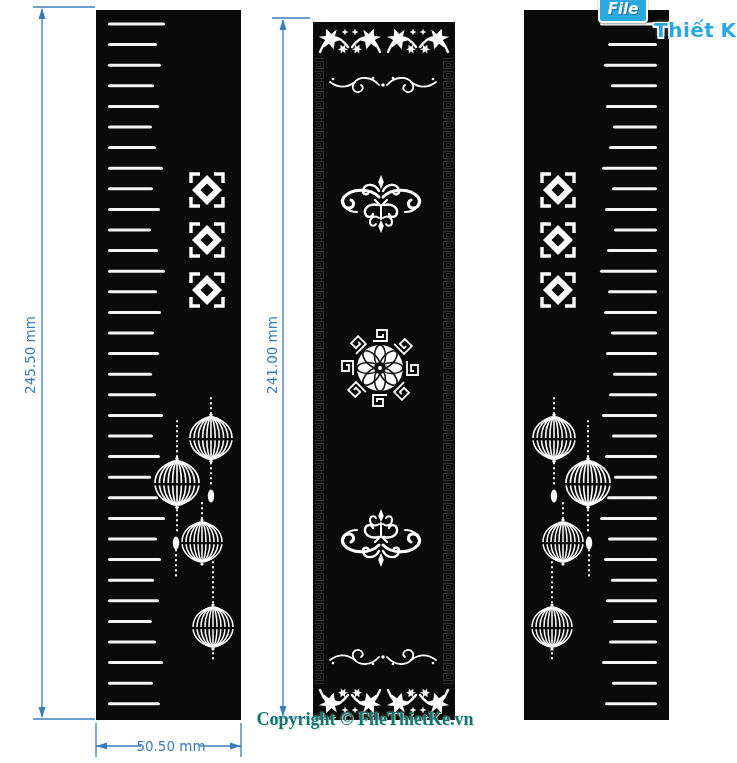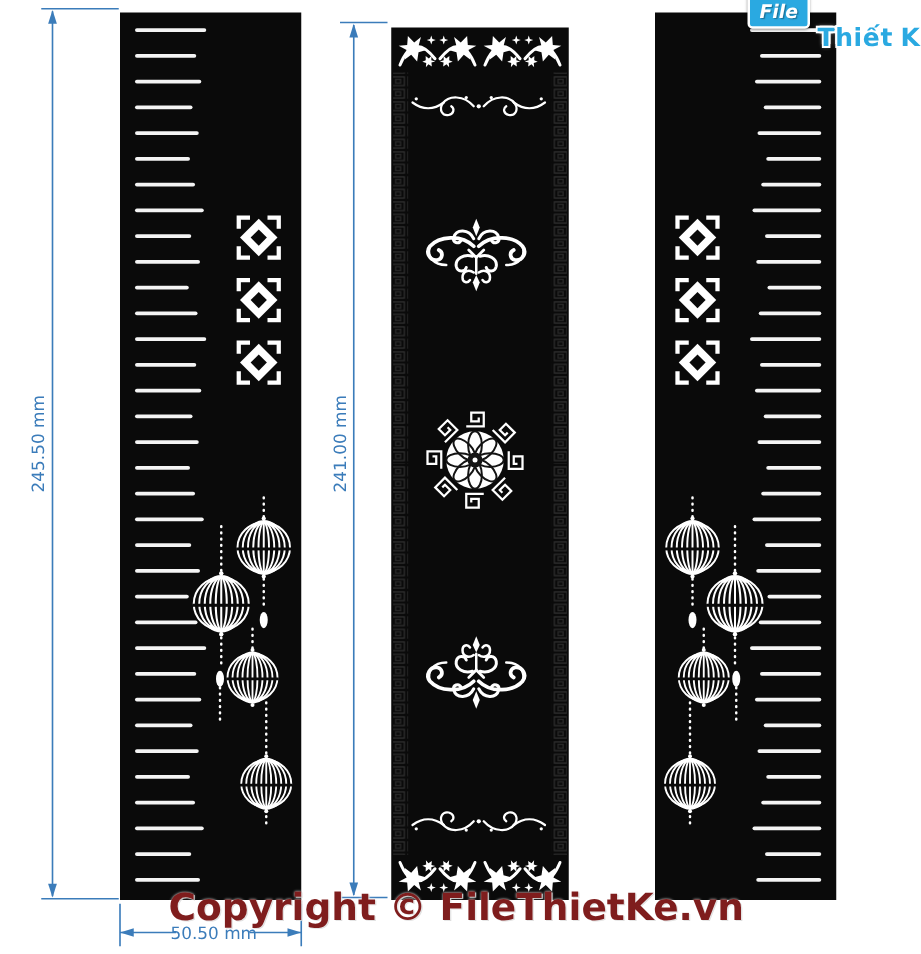--- a/index.html
+++ b/index.html
@@ -15,22 +15,22 @@
           box-shadow:0 1px 2px rgba(0,0,0,.35);margin-bottom:19px;}
   .folder::before{content:"";position:absolute;top:-8px;left:-2px;width:18px;height:7px;
           background:#2aa9e1;border:2px solid #fff;border-bottom:none;border-radius:4px 4px 0 0;}
   .folder span{color:#fff;font-weight:bold;font-style:italic;font-size:15px;
           text-shadow:1px 1px 1px rgba(0,0,0,.35);}
   .brand{font-size:20px;font-weight:bold;color:#2aa9e1;letter-spacing:.5px;
          text-shadow:-1.5px -1.5px 0 #fff,1.5px -1.5px 0 #fff,-1.5px 1.5px 0 #fff,
                      1.5px 1.5px 0 #fff,0 0 4px #fff;}
   
   .copyright{position:absolute;left:365px;top:709px;transform:translateX(-50%);z-index:5;
-         font-size:30px;font-weight:bold;color:#7f1d1d;white-space:nowrap;
-         text-shadow:0 0 2px rgba(255,255,255,.95),1px 1px 0 rgba(210,210,210,.8);}
+         font-size:18px;font-weight:bold;color:#0f766e;white-space:nowrap;
+         text-shadow:0 0 2px rgba(255,255,255,.95),1px 1px 0 rgba(210,210,210,.8);font-family:Liberation Serif, serif;}
 </style>
 </head>
 <body>
 
 <div class="canvas">
 
 <svg class="art" width="737" height="763" viewBox="0 0 737 763">
   <defs>
     <pattern id="meander" width="13" height="10" patternUnits="userSpaceOnUse">
       <rect x="1.5" y="1.5" width="10" height="7" fill="none" stroke="#2f2f2f" stroke-width="1"></rect>

